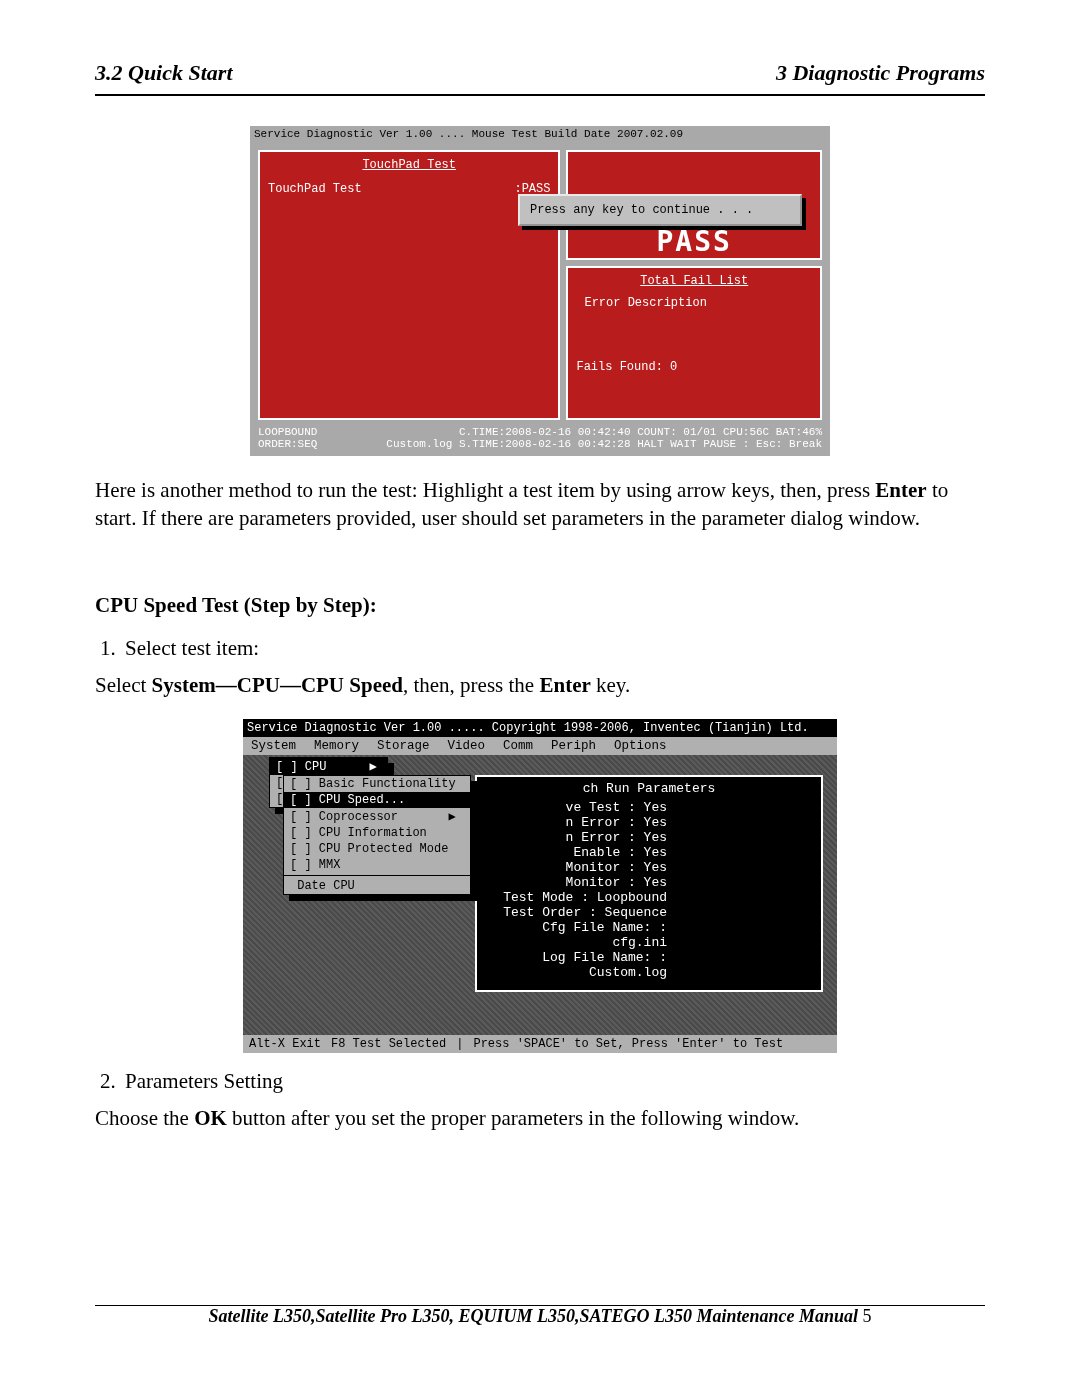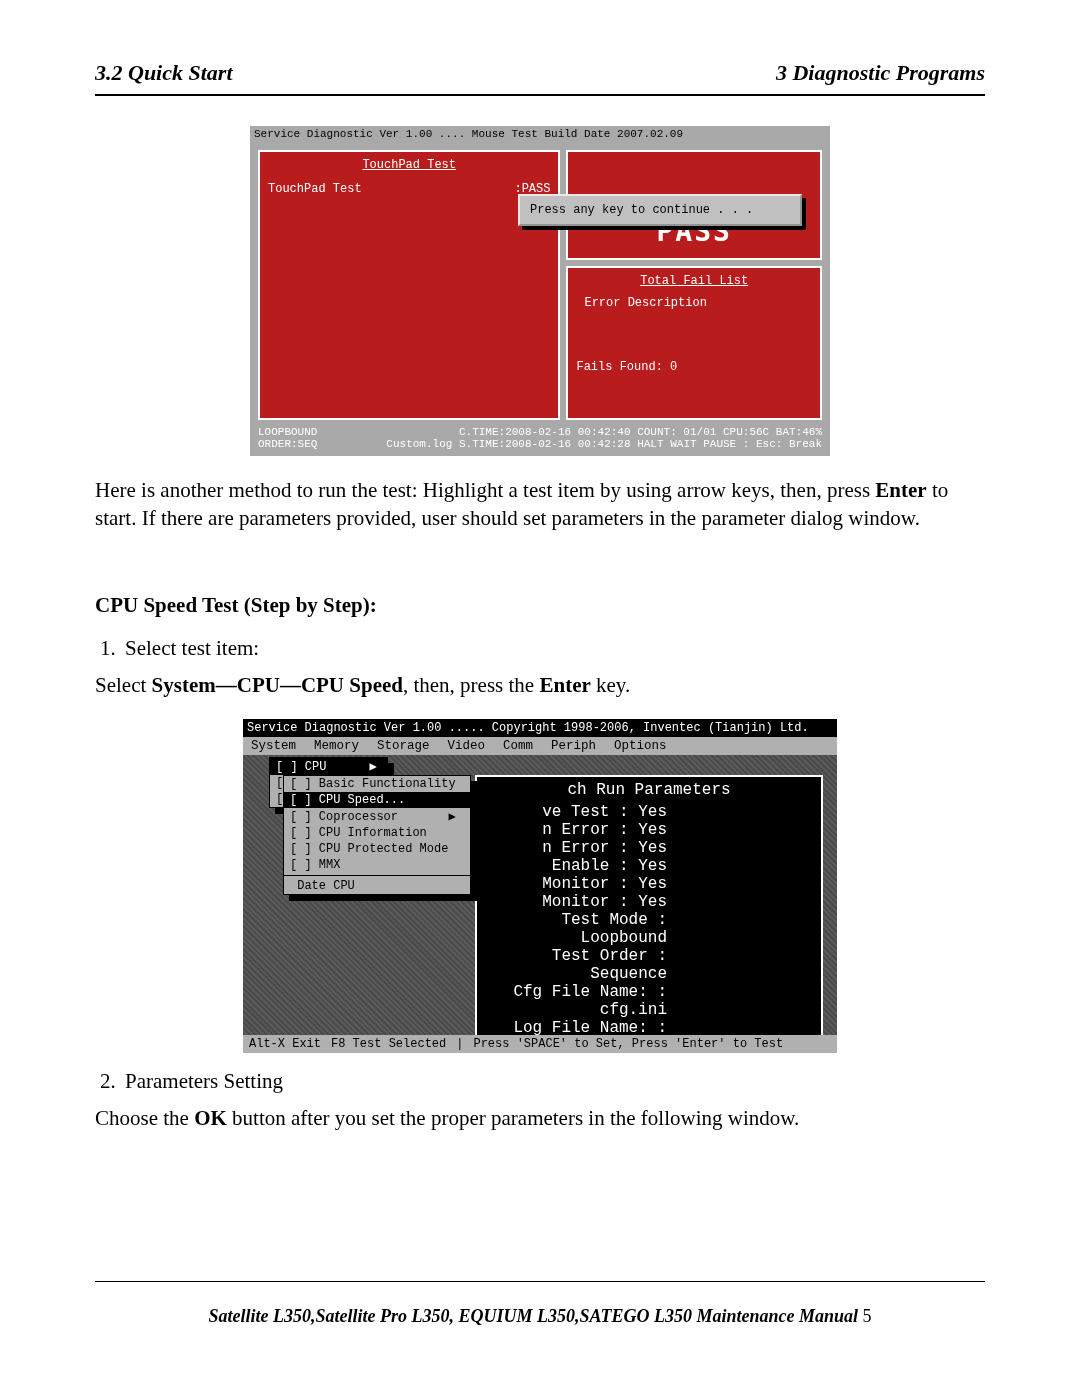--- a/index.html
+++ b/index.html
@@ -89,21 +89,20 @@
   .panel-left .line { display:flex; justify-content:space-between; white-space:pre; }
   .panel-rightcol {
     flex: 0.95;
     display: flex;
     flex-direction: column;
     gap: 6px;
   }
   .panel-pass {
     height: 110px;
     display:flex; align-items:flex-end; justify-content:center;
-    padding-bottom:10px;
   }
   .pass-graphic {
     font-family: monospace;
     font-size: 28px;
     letter-spacing: 2px;
     font-weight: bold;
     color:#fff;
   }
   .panel-fail {
     flex: 1;
@@ -175,38 +174,38 @@
     z-index:2;
   }
   .menu-sub .row{ padding:1px 14px 1px 6px; white-space:pre;}
   .menu-sub .row.hi{ background:#000; color:#fff;}
   .menu-sub .sep{ border-top:1px solid #000; margin:2px 0;}
   .run-panel {
     position:absolute; top:20px; left:232px; right:14px;
     background:#000; color:#fff;
     border:2px solid #fff;
     padding:4px 10px 10px 10px;
-    font-size:16px;
+    font-size:13px;
     z-index:1;
   }
   .run-panel .hdr{ text-align:center; color:#fff; }
   .run-panel .hdr span{ color:#fff; }
   .run-panel .kv{ display:flex; }
   .run-panel .kv .k{ text-align:right; width:180px; padding-right:4px;}
   .shot2 .status-bar{
     background:#b0b0b0; color:#000; padding:2px 6px; font-size:12px;
     display:flex; gap:10px;
     white-space: nowrap;
   }
 
   .footer-line {
     position:absolute;
     left:95px; right:95px; bottom:70px;
     border-top:1.5px solid #000;
-    padding-top:24px;
+    padding-top:0;
     text-align:center;
     font-size:18px;
   }
   .footer-line .book{ font-style:italic; font-weight:bold; }
 </style>
 </head>
 <body>
 
 <div class="page">
 

